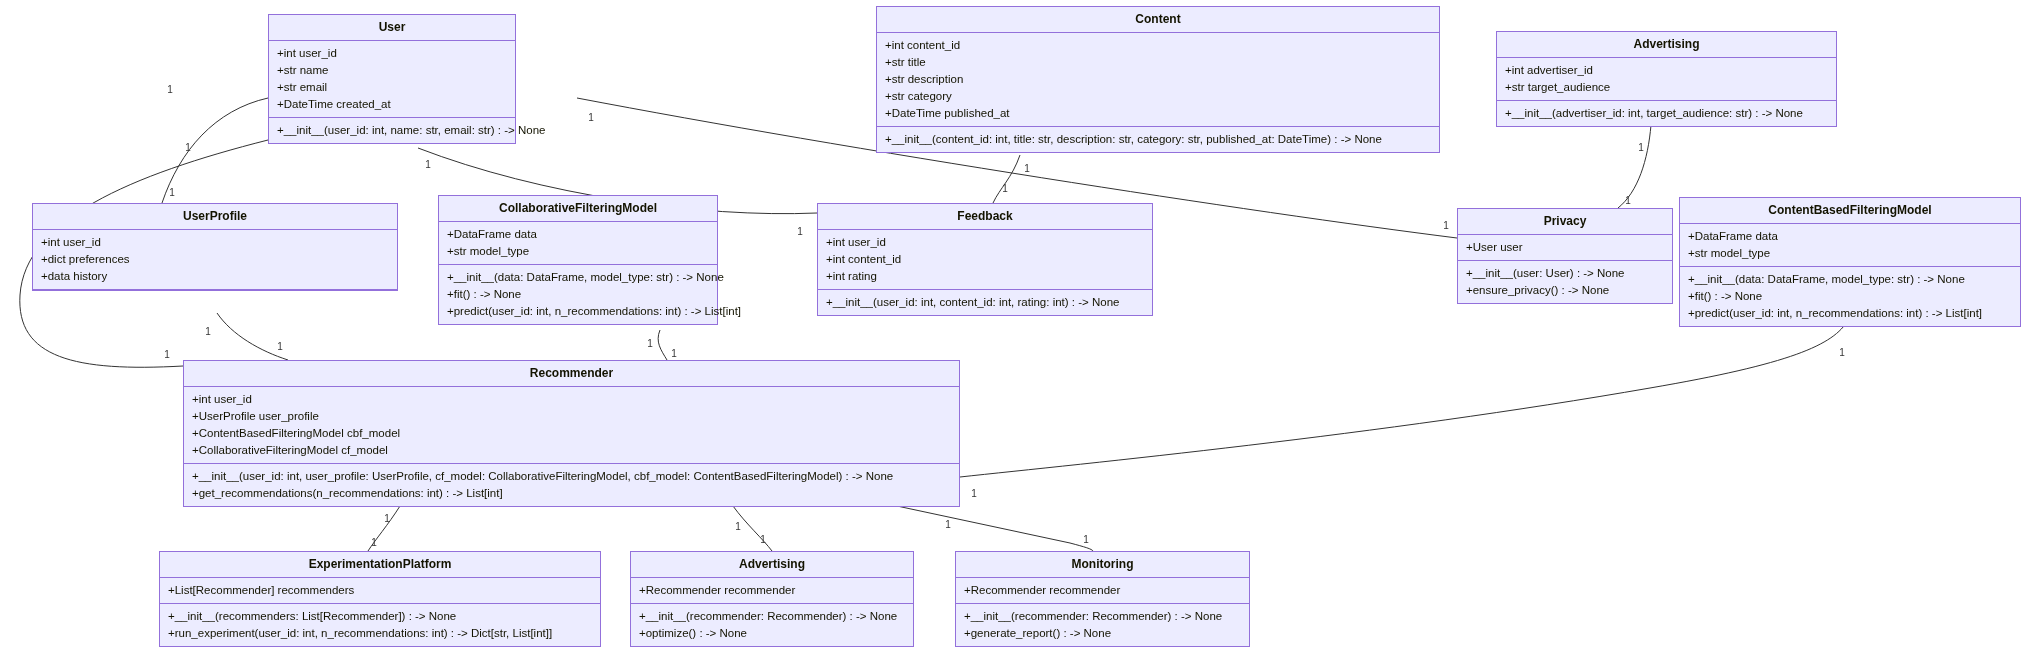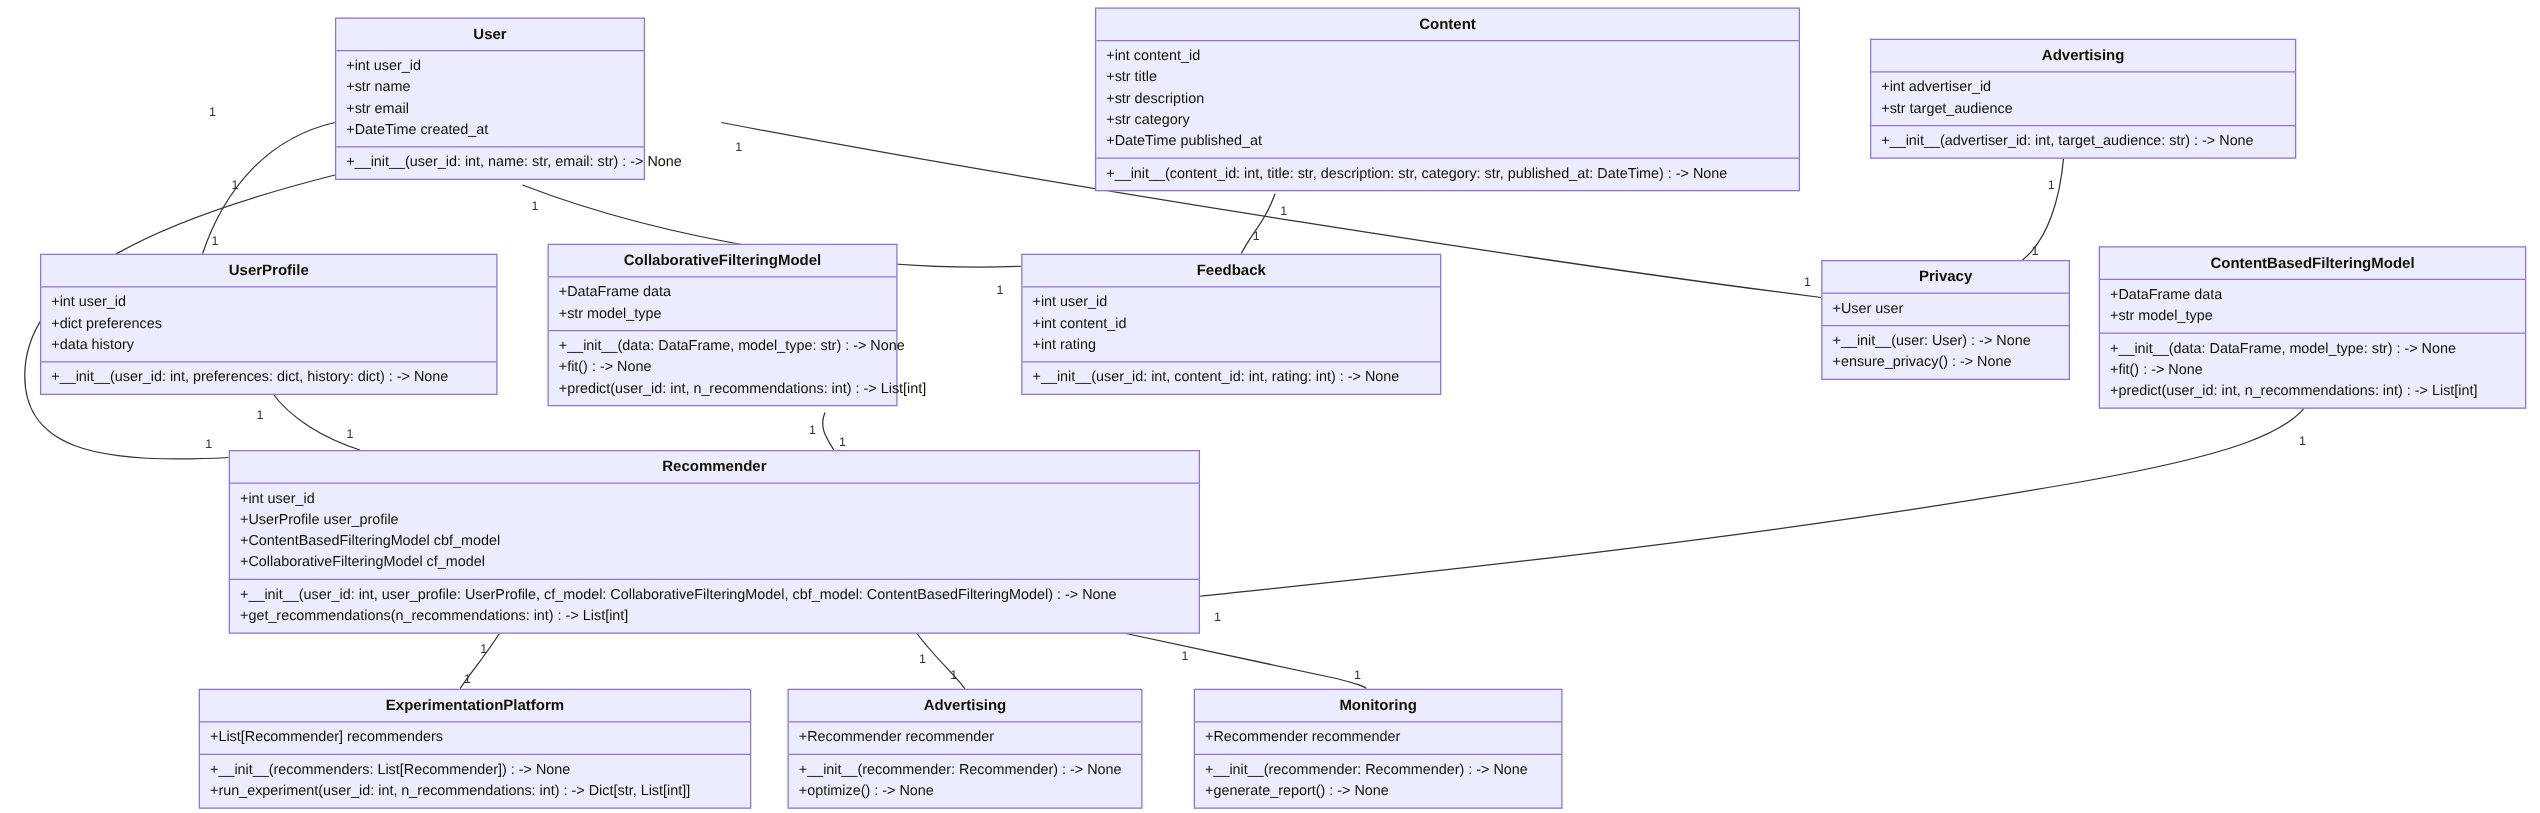--- a/index.html
+++ b/index.html
@@ -111,23 +111,20 @@
     </div>
   </div>
 
   <div class="uml-class" style="left:32px;top:203px;width:366px;">
     <div class="uml-title">UserProfile</div>
     <div class="uml-attrs">
       <div class="row">+int user_id</div>
       <div class="row">+dict preferences</div>
       <div class="row">+data history</div>
     </div>
-    <div class="uml-methods">
-      <div class="row">+__init__(user_id: int, preferences: dict, history: dict) : -&gt; None</div>
-    </div>
   </div>
 
   <div class="uml-class" style="left:438px;top:195px;width:280px;">
     <div class="uml-title">CollaborativeFilteringModel</div>
     <div class="uml-attrs">
       <div class="row">+DataFrame data</div>
       <div class="row">+str model_type</div>
     </div>
     <div class="uml-methods">
       <div class="row">+__init__(data: DataFrame, model_type: str) : -&gt; None</div>
@@ -141,21 +138,21 @@
     <div class="uml-attrs">
       <div class="row">+int user_id</div>
       <div class="row">+int content_id</div>
       <div class="row">+int rating</div>
     </div>
     <div class="uml-methods">
       <div class="row">+__init__(user_id: int, content_id: int, rating: int) : -&gt; None</div>
     </div>
   </div>
 
-  <div class="uml-class" style="left:1457px;top:208px;width:199px;">
+  <div class="uml-class" style="left:1457px;top:208px;width:216px;">
     <div class="uml-title">Privacy</div>
     <div class="uml-attrs">
       <div class="row">+User user</div>
     </div>
     <div class="uml-methods">
       <div class="row">+__init__(user: User) : -&gt; None</div>
       <div class="row">+ensure_privacy() : -&gt; None</div>
     </div>
   </div>
 

